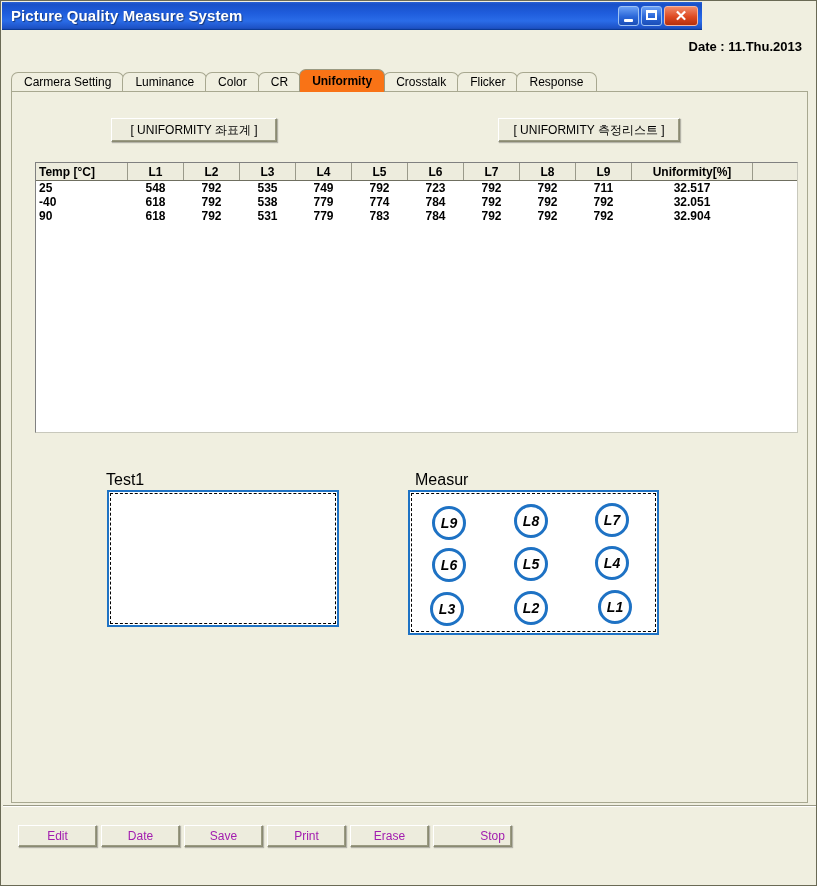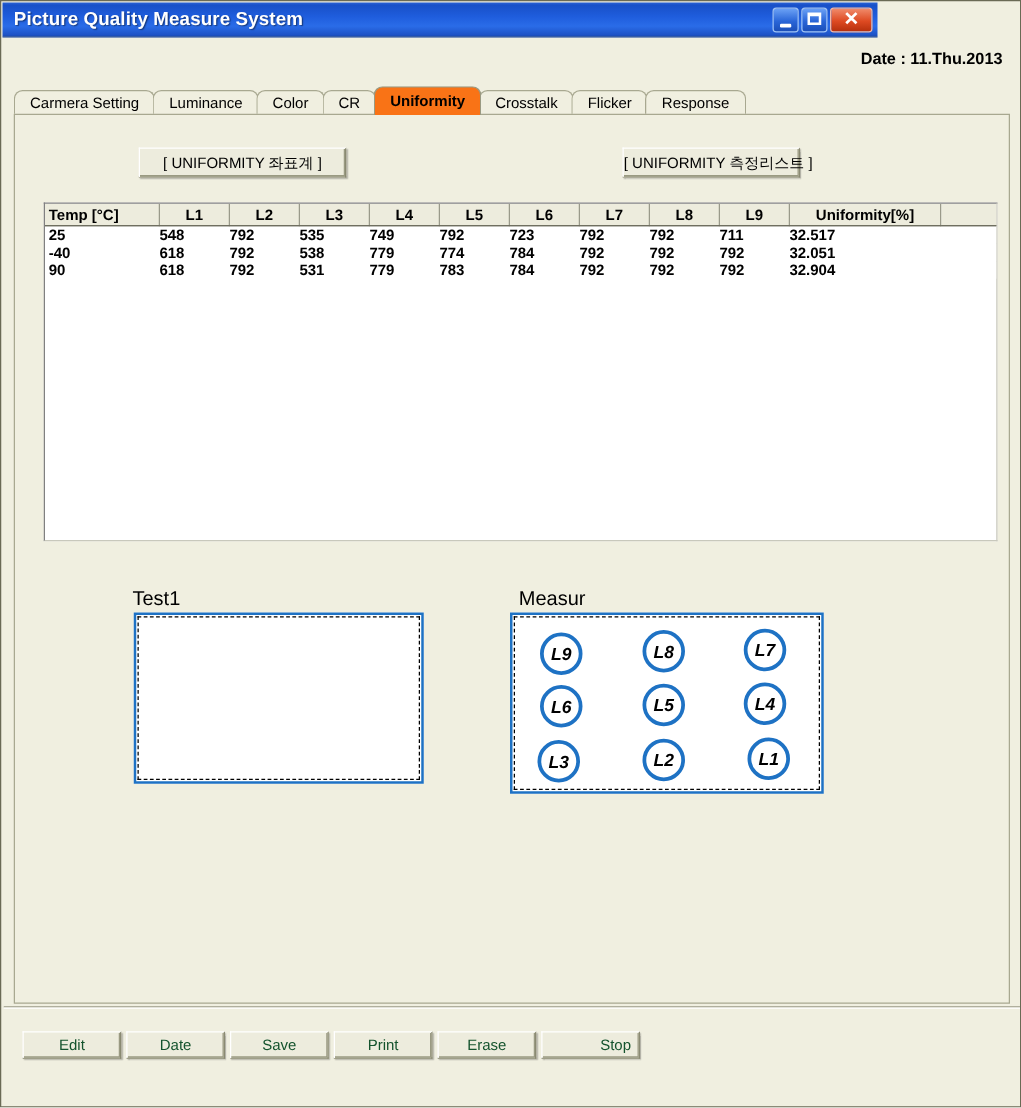--- a/index.html
+++ b/index.html
@@ -161,21 +161,21 @@
     white-space: nowrap;
     box-sizing: border-box;
   }
   #btn-coord {
     left: 110px; top: 117px;
     width: 166px; height: 24px;
     line-height: 22px;
   }
   #btn-list {
     left: 497px; top: 117px;
-    width: 142px; height: 24px;
+    width: 182px; height: 24px;
     line-height: 22px;
   }
 
   
   .gridbox {
     position: absolute;
     left: 34px;
     top: 161px;
     width: 763px;
     height: 271px;
@@ -205,20 +205,21 @@
     overflow: hidden;
     white-space: nowrap;
   }
   table.grid th.c0 { text-align: left; padding-left: 3px; }
   table.grid td {
     height: 14px;
     font-size: 12px;
     font-weight: bold;
     color: #000;
     background: #ffffff;
+    text-align: center;
     padding: 0;
     white-space: nowrap;
     overflow: hidden;
   }
   table.grid td.c0 { text-align: left; padding-left: 3px; }
 
   
   .panel-label {
     position: absolute;
     font-size: 16px;
@@ -266,21 +267,21 @@
     border-top: 1px solid #9a9a86;
     border-bottom: 1px solid #ffffff;
   }
   .botbtn {
     position: absolute;
     top: 824px;
     width: 79px;
     height: 22px;
     line-height: 20px;
     font-size: 12px;
-    color: #14532d;
+    color: #a21caf;
     background: #EDECDD;
     border: 1px solid #8a8a72;
     border-top-color: #ffffff;
     border-left-color: #ffffff;
     box-shadow: inset -1px -1px 0 #9a9a82, 1px 1px 1px rgba(0,0,0,0.25);
     text-align: center;
     cursor: default;
     box-sizing: border-box;
   }
 </style>

